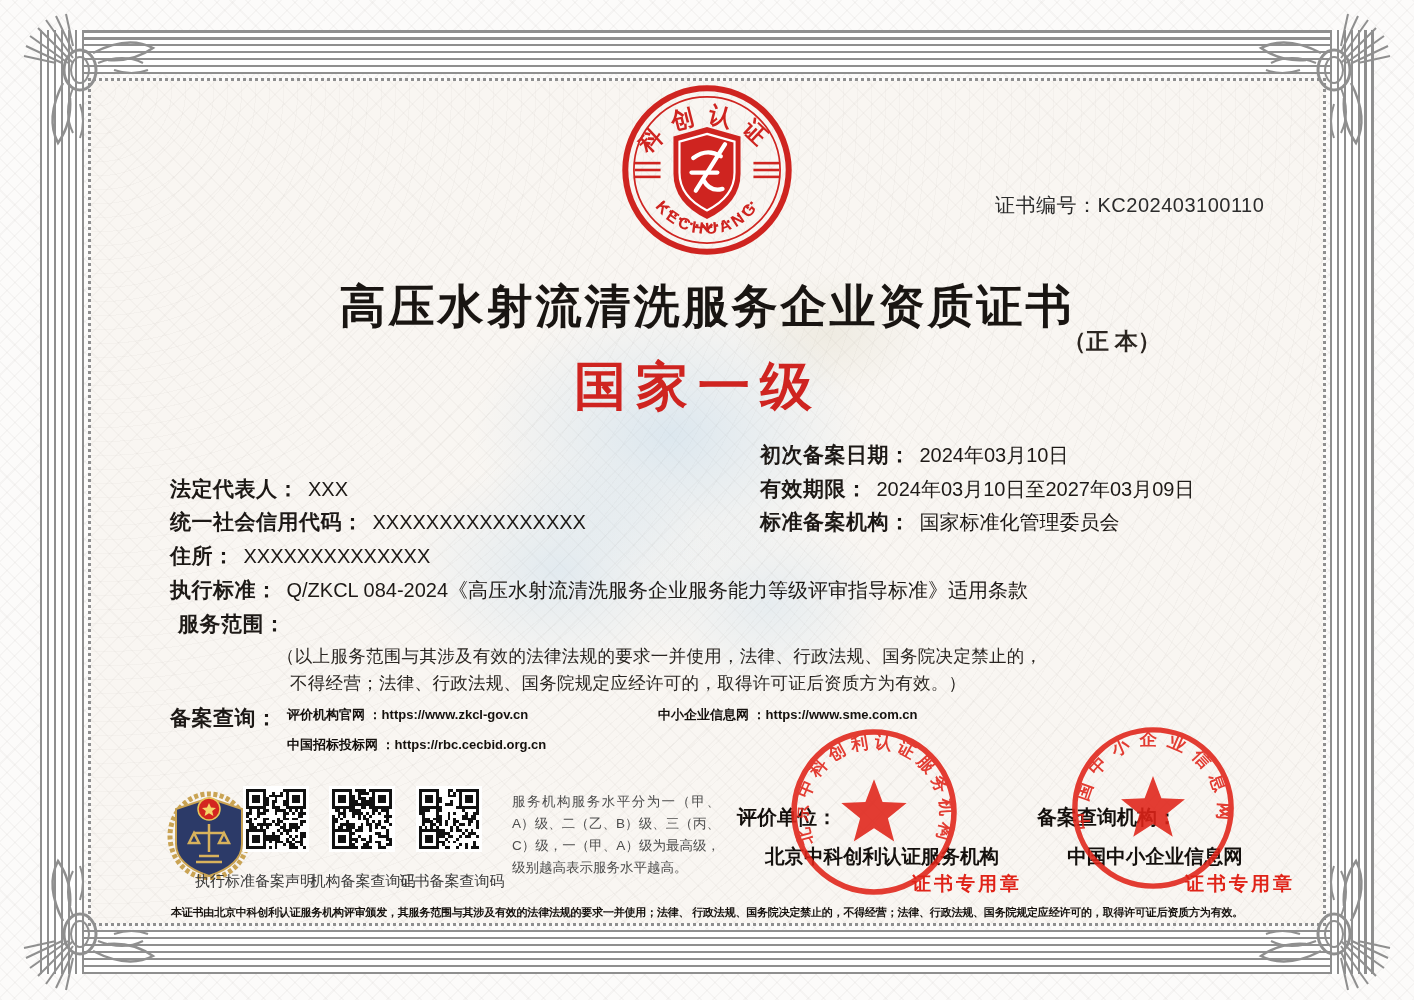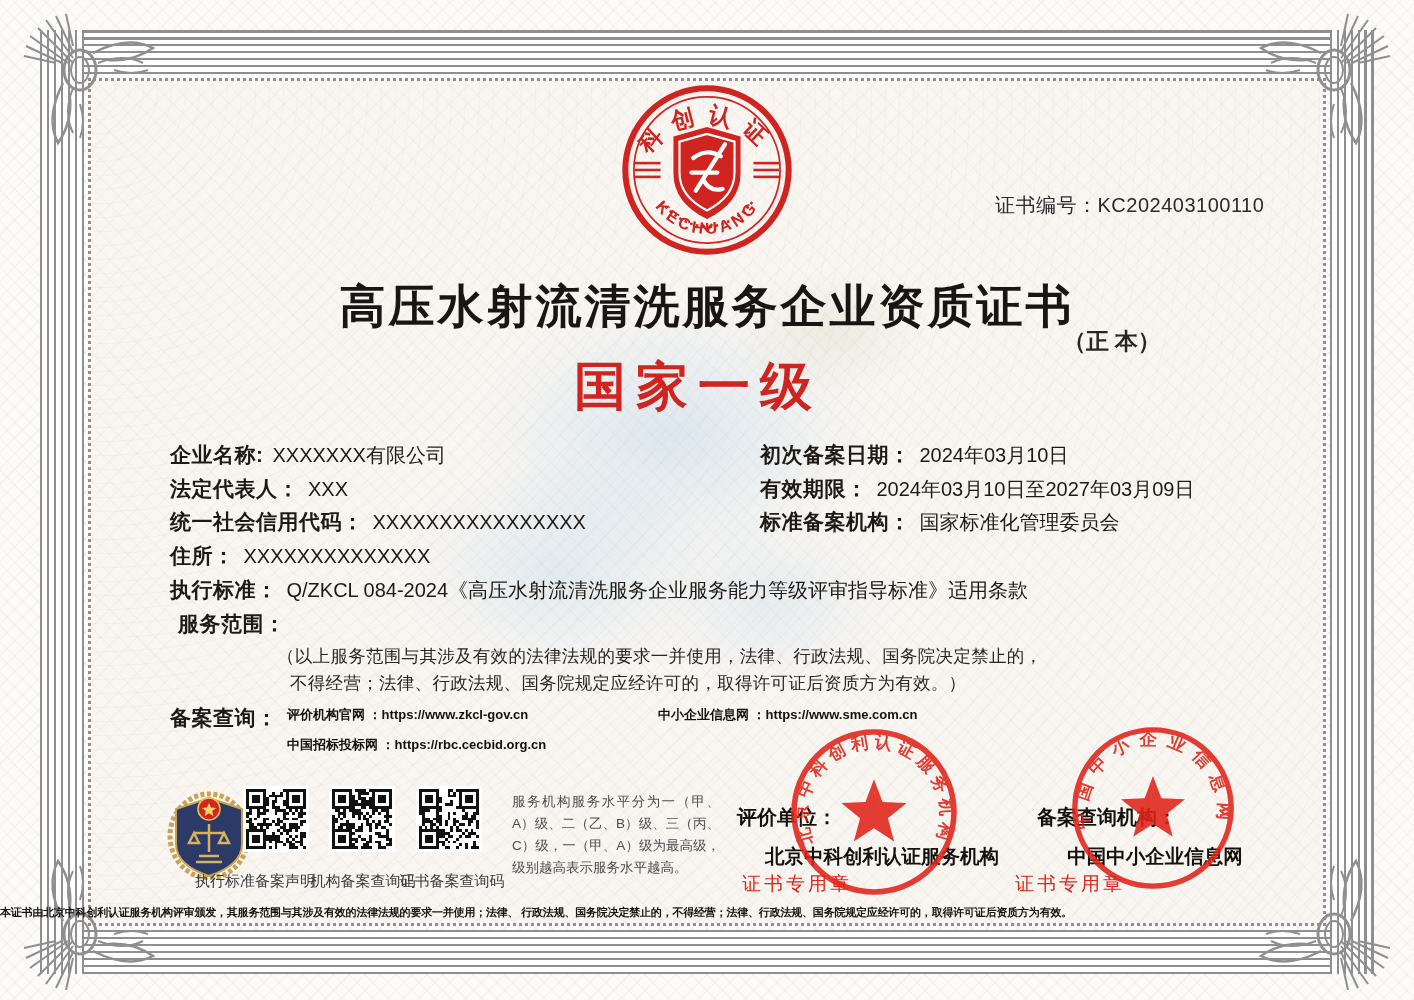--- a/index.html
+++ b/index.html
@@ -57,22 +57,22 @@
     font-weight:900;font-size:52px;letter-spacing:10px;}
   .frow{display:flex;align-items:baseline;gap:9px;white-space:nowrap;}
   .frow .lbl{font-weight:900;font-size:21px;color:#1d1916;letter-spacing:.5px;}
   .frow .val{font-size:20px;color:#1d1916;}
   .note{font-size:17.5px;color:#2a2622;letter-spacing:.3px;white-space:nowrap;}
   .qitem{font-size:13px;color:#14100d;font-weight:600;white-space:nowrap;}
   .qr-label{font-size:15px;color:#3a3a3a;text-align:center;width:160px;}
   .levelnote{width:208px;font-size:13.5px;line-height:1.62;color:#4c4c4c;text-align:justify;}
   .seal-label{font-size:20px;font-weight:900;color:#14100d;white-space:nowrap;}
   .org-black{width:280px;text-align:center;font-size:19.5px;font-weight:900;color:#14100d;white-space:nowrap;}
-  .org-red{width:280px;text-align:left;font-size:19px;font-weight:400;letter-spacing:3px;}
-  .footer{left:0;right:0;top:905px;text-align:left;font-size:11px;font-weight:700;
+  .org-red{width:280px;text-align:right;font-size:19px;font-weight:700;letter-spacing:3px;}
+  .footer{left:0;right:0;top:905px;text-align:center;font-size:11px;font-weight:700;
     color:#17130f;letter-spacing:-.2px;white-space:nowrap;z-index:4;}
   .qr-box{position:absolute;width:66px;height:66px;background:#fff;z-index:4;}
   .qr-box svg{display:block;width:66px;height:66px;}
   .sealsvg{position:absolute;z-index:5;opacity:.88;}
   .lbl-under{z-index:3;}
 </style>
 </head>
 <body>
 
 <div class="page">
@@ -208,24 +208,20 @@
   </svg>
 
   <div class="abs certno">
     <span>证书编号：</span><span>KC202403100110</span>
   </div>
 
   <div class="abs title">高压水射流清洗服务企业资质证书</div>
   <div class="abs copytype">（正 本）</div>
   <div class="abs grade" style="color:#cf2420">国家一级</div>
 
-  <div class="abs frow" style="left:170px;top:441px;">
-    <span class="lbl">企业名称:</span>
-    <span class="val">XXXXXXX有限公司</span>
-  </div>
   <div class="abs frow" style="left:170px;top:475px;">
     <span class="lbl">法定代表人：</span>
     <span class="val">XXX</span>
   </div>
   <div class="abs frow" style="left:170px;top:508px;">
     <span class="lbl">统一社会信用代码：</span>
     <span class="val">XXXXXXXXXXXXXXXX</span>
   </div>
   <div class="abs frow" style="left:170px;top:542px;">
     <span class="lbl">住所：</span>

